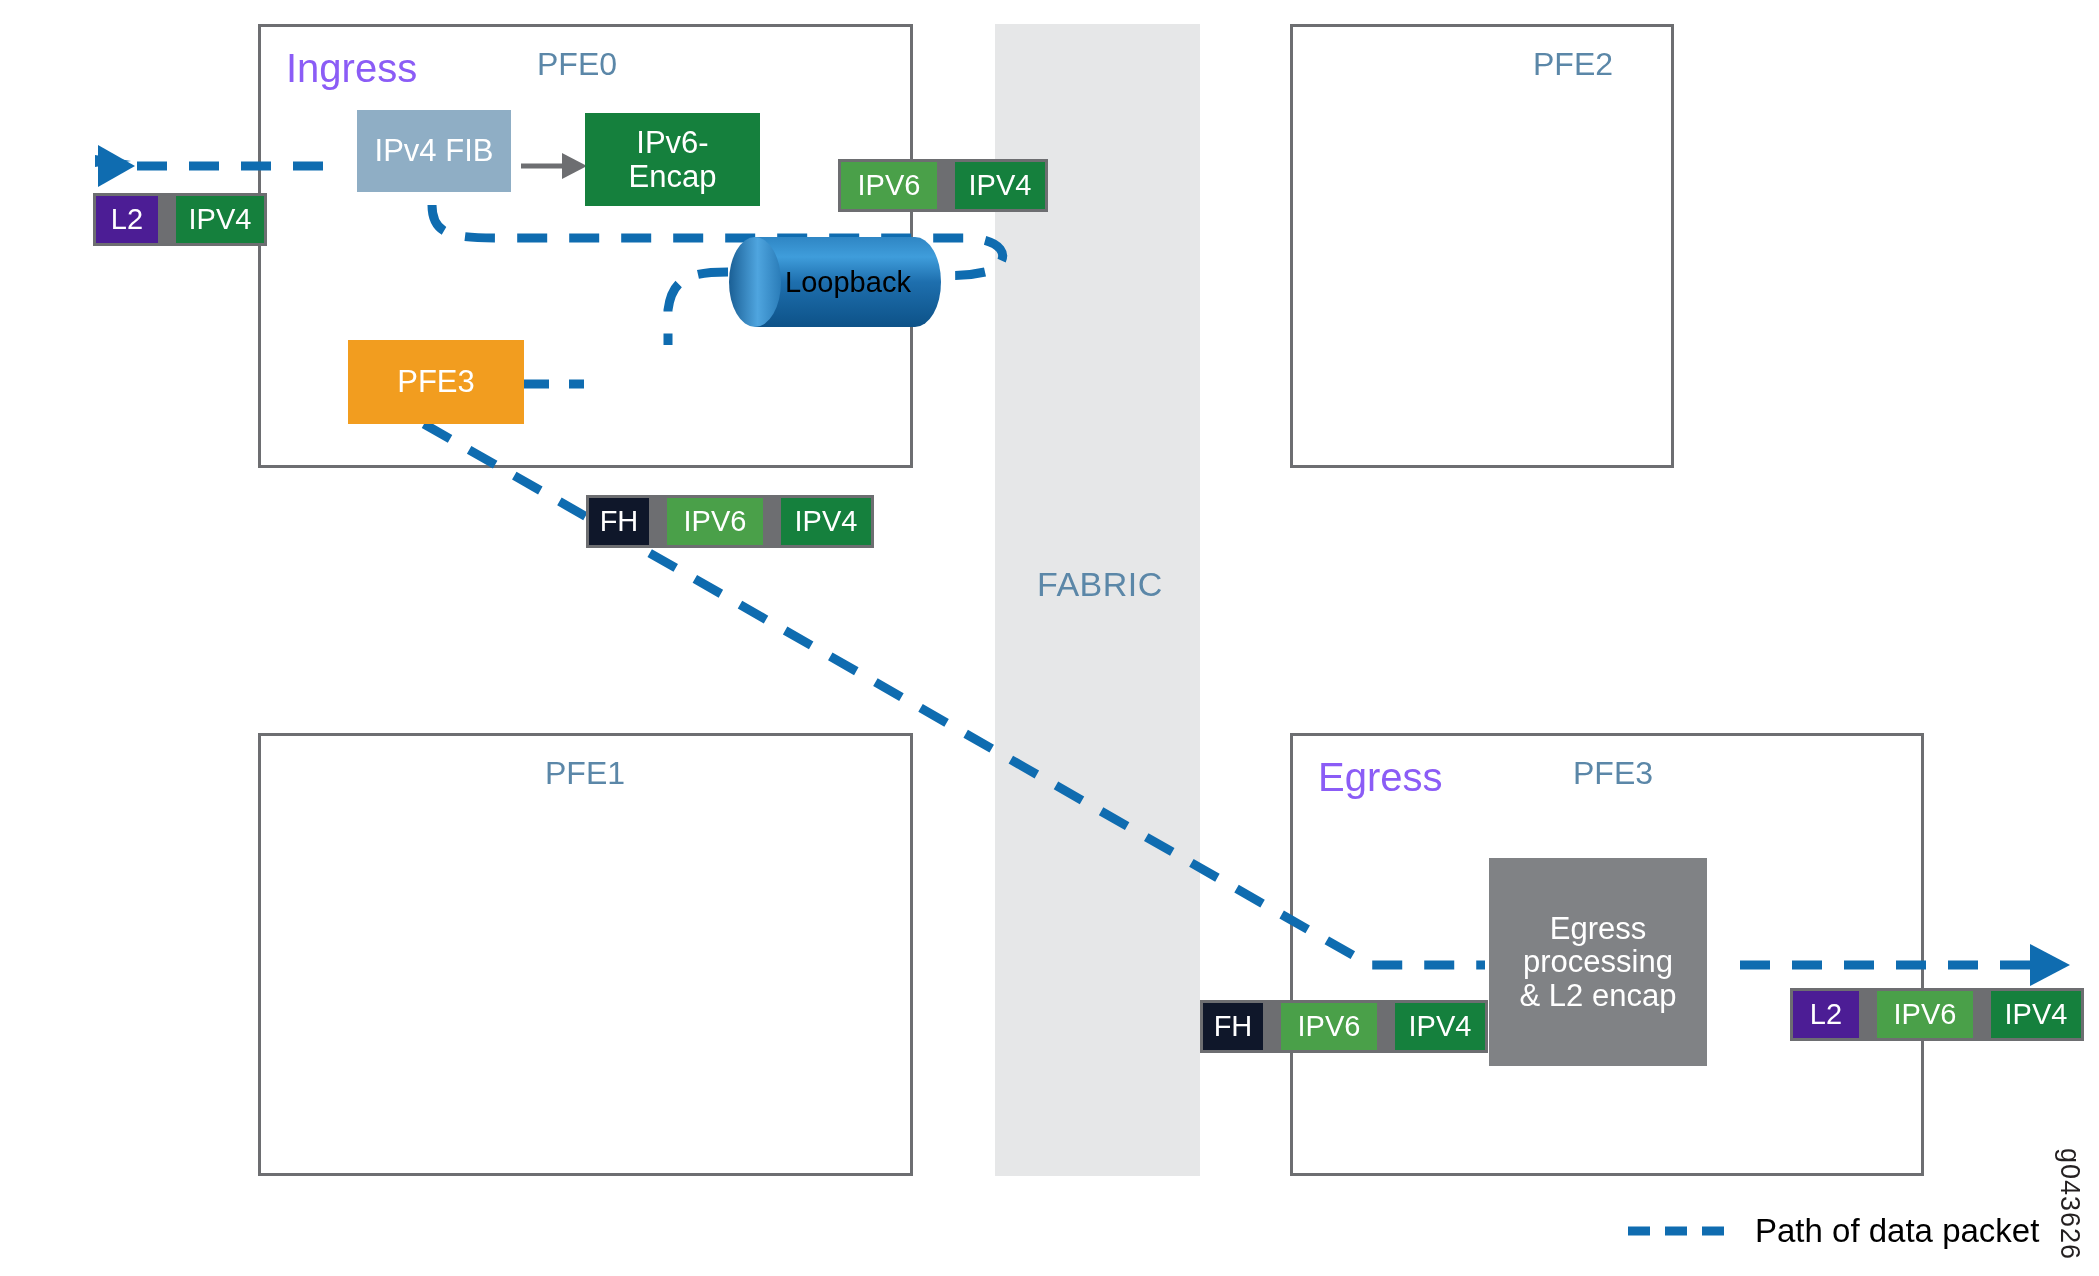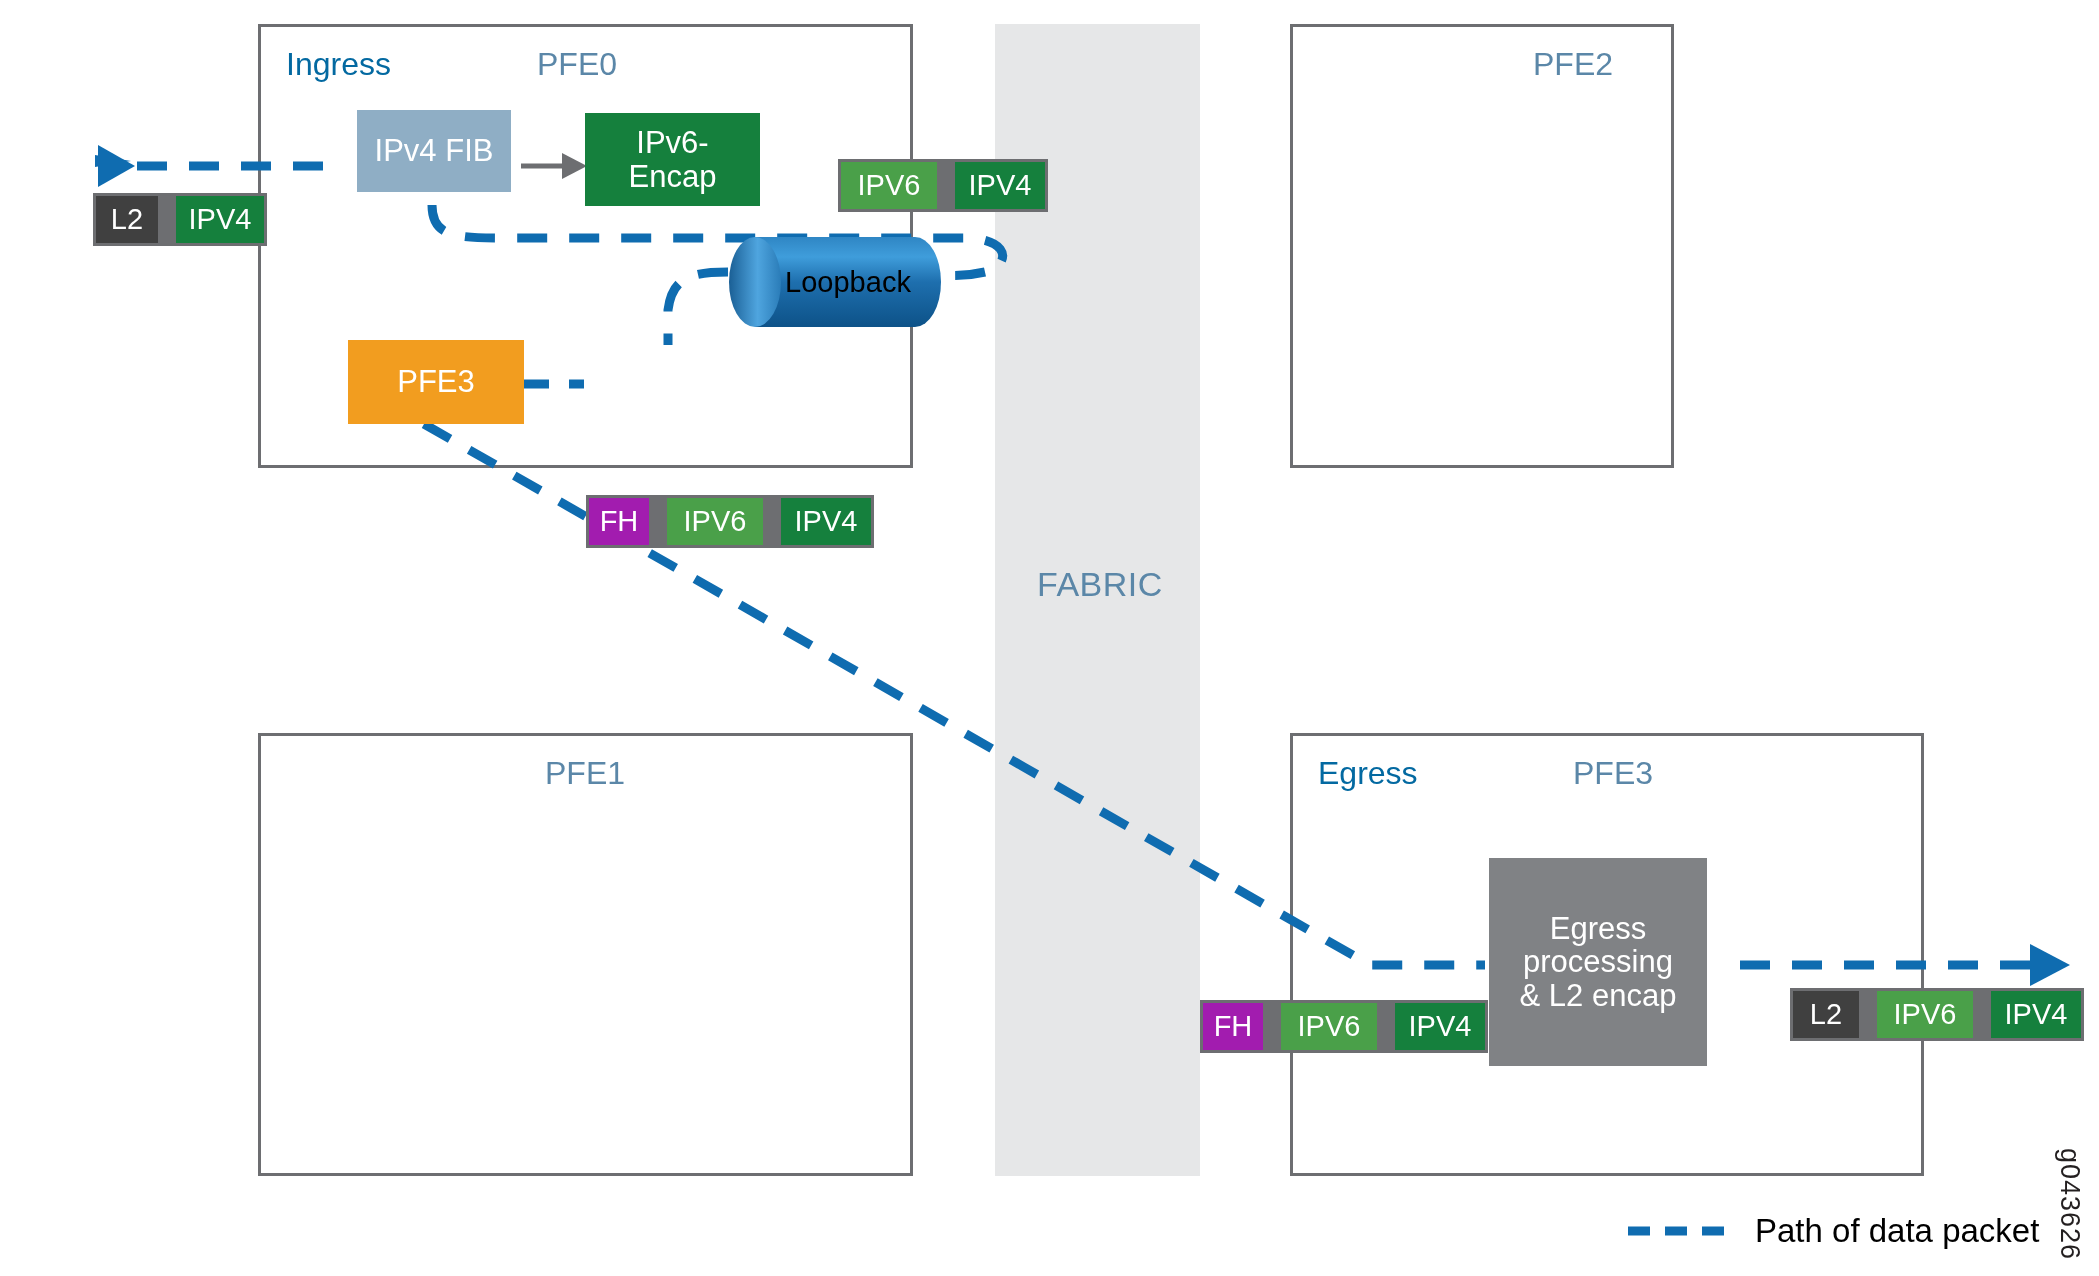--- a/index.html
+++ b/index.html
@@ -20,21 +20,21 @@
   }
 
   
   .pfe-box{
     position:absolute;border:3px solid #6d6e71;background:transparent;box-sizing:border-box;
   }
   .pfe-title{
     position:absolute;color:#5b87a8;font-size:32px;white-space:nowrap;
   }
   .side-title{
-    position:absolute;color:#0369a1;font-size:32px;white-space:nowrap;
+    position:absolute;color:#8b5cf6;font-size:40px;white-space:nowrap;
   }
 
   
   .blk{
     position:absolute;display:flex;align-items:center;justify-content:center;
     color:#ffffff;font-size:31px;line-height:1.08;text-align:center;box-sizing:border-box;
   }
   .blk-blue{background:#8faec5;}
   .blk-green{background:#15803d;}
   .blk-orange{background:#f29d1f;}
@@ -42,24 +42,24 @@
 
   
   .pkt{
     position:absolute;display:flex;border:3px solid #6d6e71;background:#6d6e71;
     box-sizing:border-box;gap:18px;
   }
   .pkt .seg{
     display:flex;align-items:center;justify-content:center;color:#ffffff;
     font-size:29px;white-space:nowrap;box-sizing:border-box;
   }
-  .seg-gray{background:#404040;}
+  .seg-gray{background:#4c1d95;}
   .seg-blue{background:#15803d;}
   .seg-green{background:#4aa049;}
-  .seg-orange{background:#a21caf;}
+  .seg-orange{background:#0f172a;}
 
   
   .loopback{
     position:absolute;
   }
   .loopback .lbl{
     position:absolute;left:0;top:0;width:100%;height:100%;
     display:flex;align-items:center;justify-content:center;
     color:#000000;font-size:29px;padding-left:26px;box-sizing:border-box;
     pointer-events:none;

